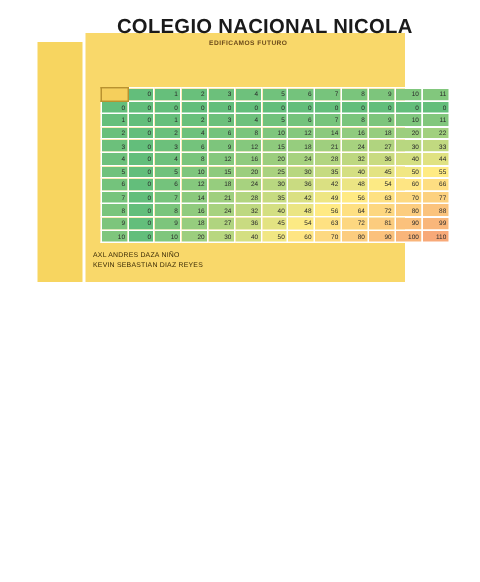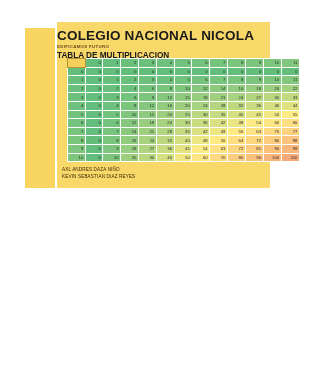--- a/index.html
+++ b/index.html
@@ -23,23 +23,23 @@
   #sheet{
     position:absolute;
     left:57px; top:22px;
     width:213px; height:166px;
     background:#f9d86a;
   }
 
   
   #title-block{
     position:absolute;
-    left:57px; top:28px;
+    left:57px; top:10px;
     width:243px;
-    text-align:left;
+    text-align:center;
     padding-right:4px;
     box-sizing:border-box;
     background:transparent;
   }
   #main-title{
     font-size:13.5px;
     font-weight:bold;
     color:#1a1a1a;
     letter-spacing:.2px;
     line-height:15px;
@@ -108,21 +108,20 @@
 </head>
 <body>
 
 <div id="left-band"></div>
 
 <div id="sheet"></div>
 
 <div id="title-block">
   <div id="main-title">COLEGIO NACIONAL NICOLA</div>
   <div id="sub-title">EDIFICAMOS FUTURO</div>
-  <div id="table-title">TABLA DE MULTIPLICACION</div>
 </div>
 
 <div id="grid-wrap">
   <table class="mt">
     <thead>
       <tr id="hdr-row">
           <td class="corner"></td>
           <td class="hdr" style="background: rgb(99, 190, 123);">0</td>
           <td class="hdr" style="background: rgb(102, 191, 123);">1</td>
           <td class="hdr" style="background: rgb(105, 192, 123);">2</td>

